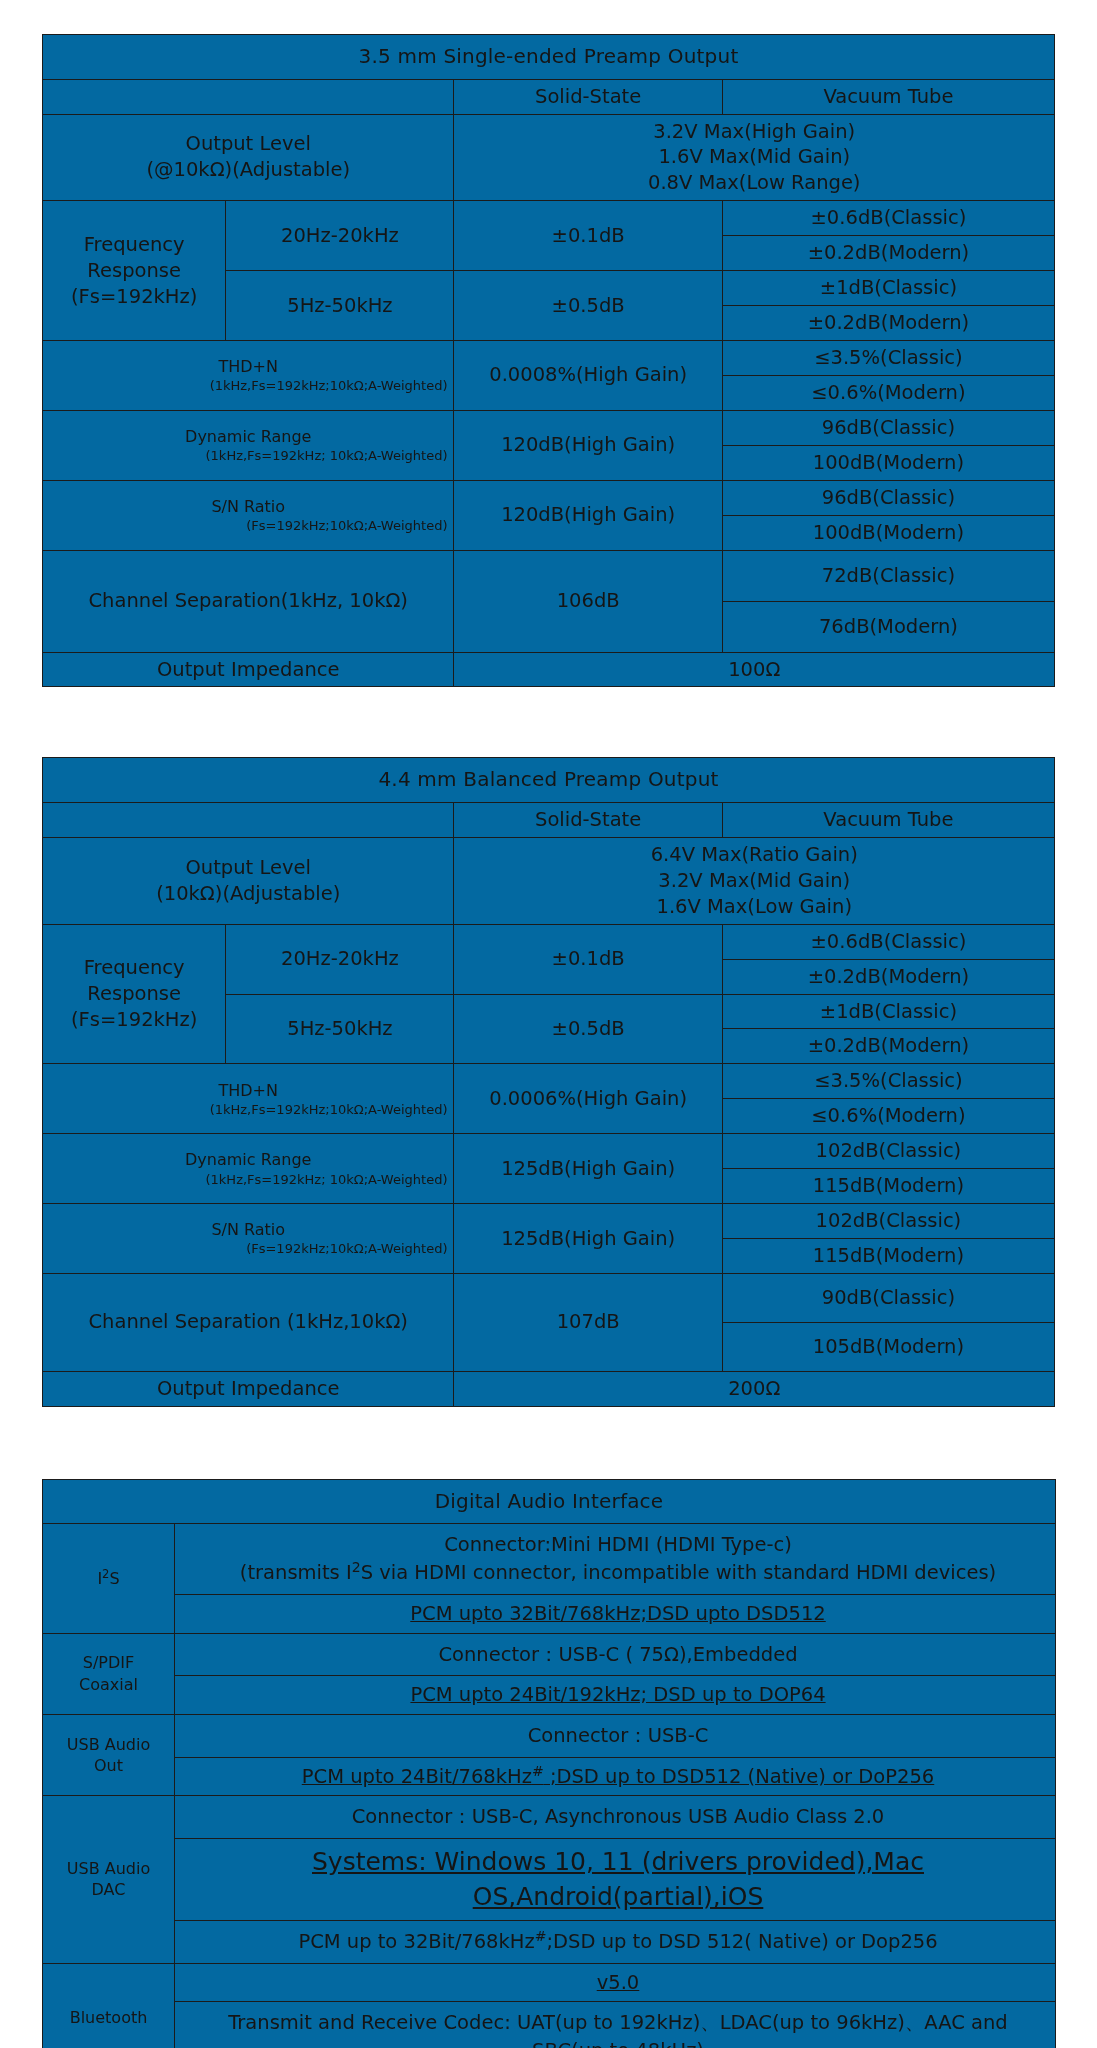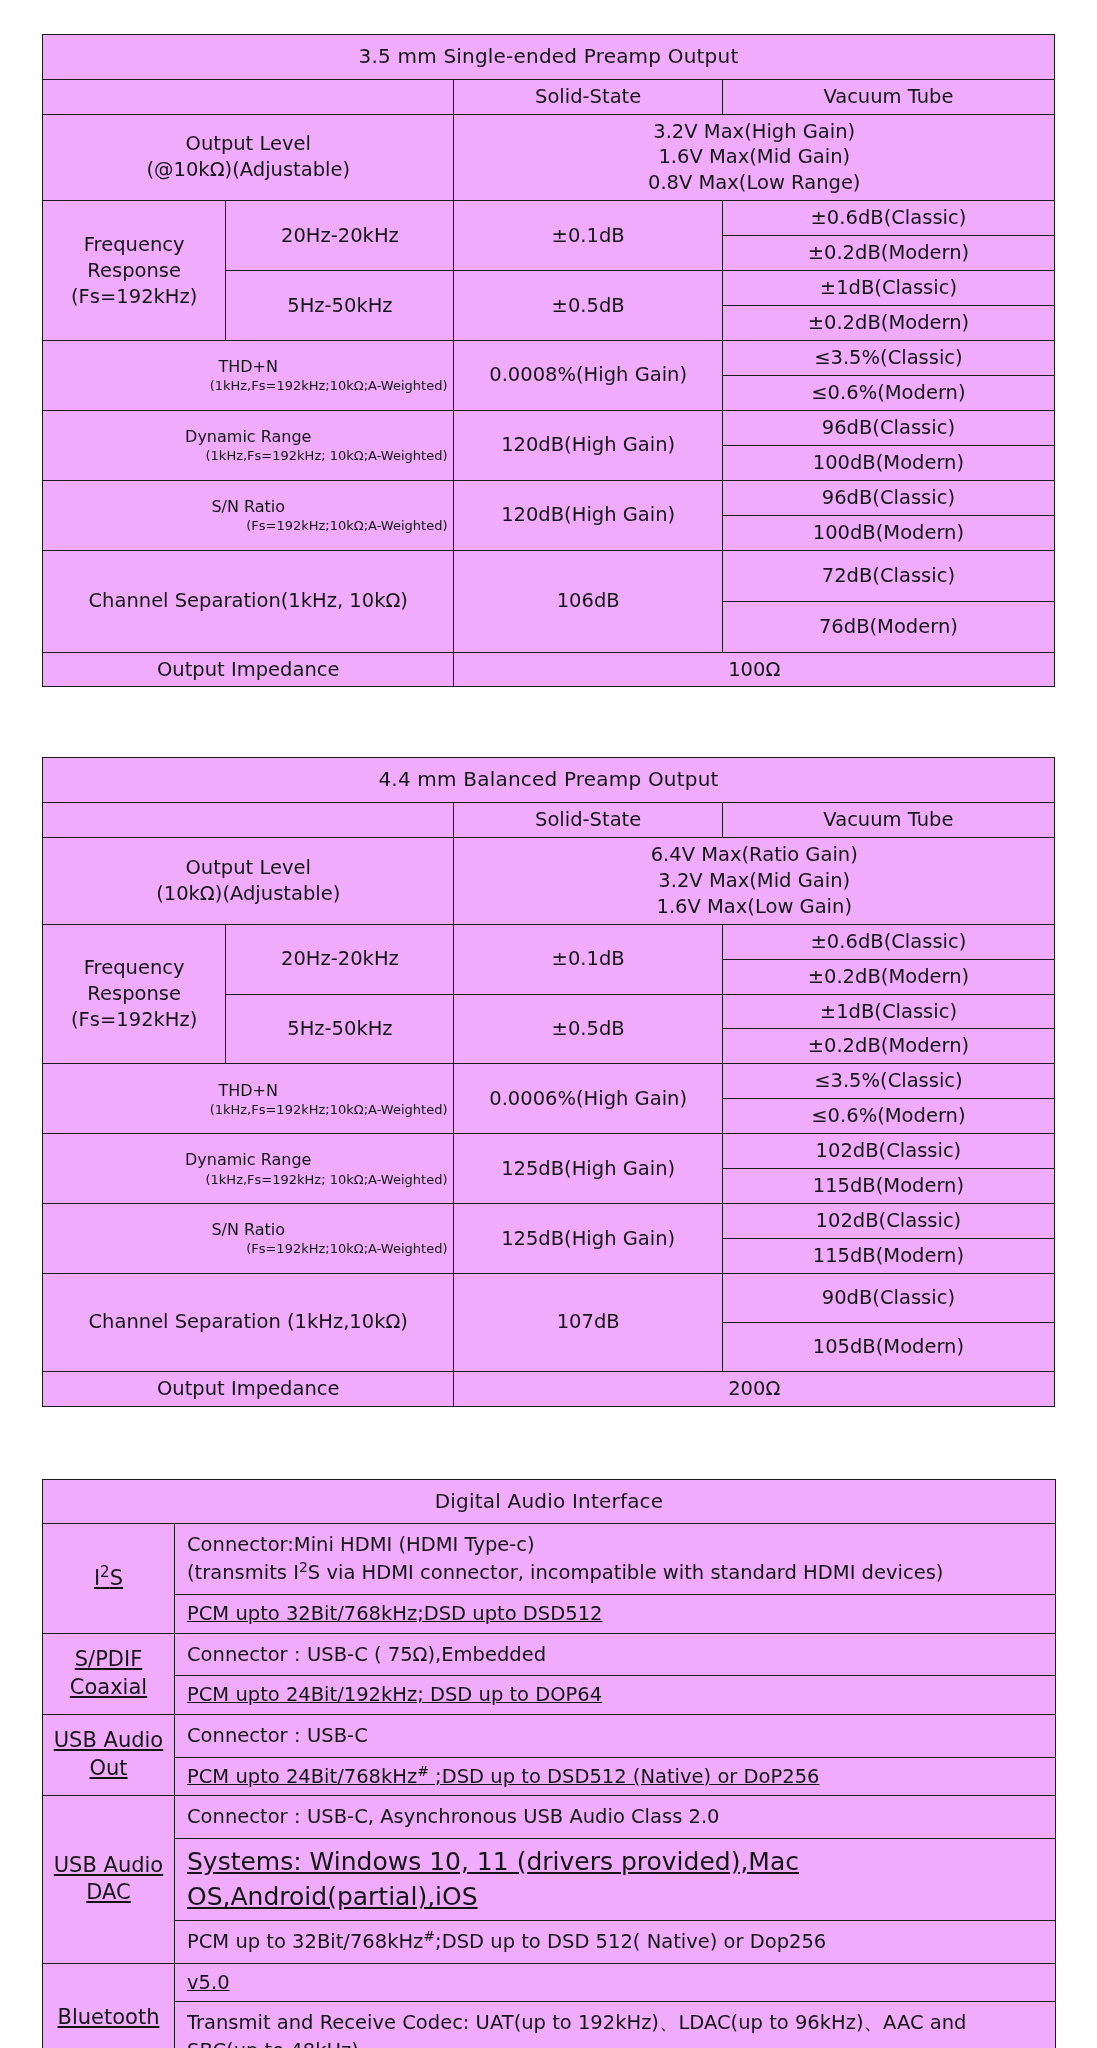--- a/index.html
+++ b/index.html
@@ -19,21 +19,21 @@
     width: 1097px;
     min-height: 2048px;
     box-sizing: border-box;
     padding: 34px 36px 0 42px;
   }
 
   table.spec {
     border-collapse: collapse;
     width: 1013px;
     table-layout: fixed;
-    background: #f0abfc;
+    background: #0369a1;
   }
   table.spec td,
   table.spec th {
     border: 1.6px solid #1b1b1b;
     padding: 4px 6px;
     text-align: center;
     vertical-align: middle;
     font-weight: normal;
     font-size: 19.5px;
     line-height: 1.33;
@@ -79,26 +79,25 @@
 
   
   col.d-a { width: 132px; }
   col.d-b { width: 881px; }
 
   .dig td {
     font-size: 19px;
     margin-left: 28px;
   }
   .dig .lab {
-    font-size: 21px;
+    font-size: 16px;
     text-align: center;
-    text-decoration: underline;
   }
   .dig td.body {
-    text-align: left;
+    text-align: center;
     padding-left: 12px;
     padding-top: 7px;
     padding-bottom: 7px;
     line-height: 1.42;
   }
   .dig td.body.tight {
     padding-top: 5px;
     padding-bottom: 5px;
     text-decoration: underline;
   }

